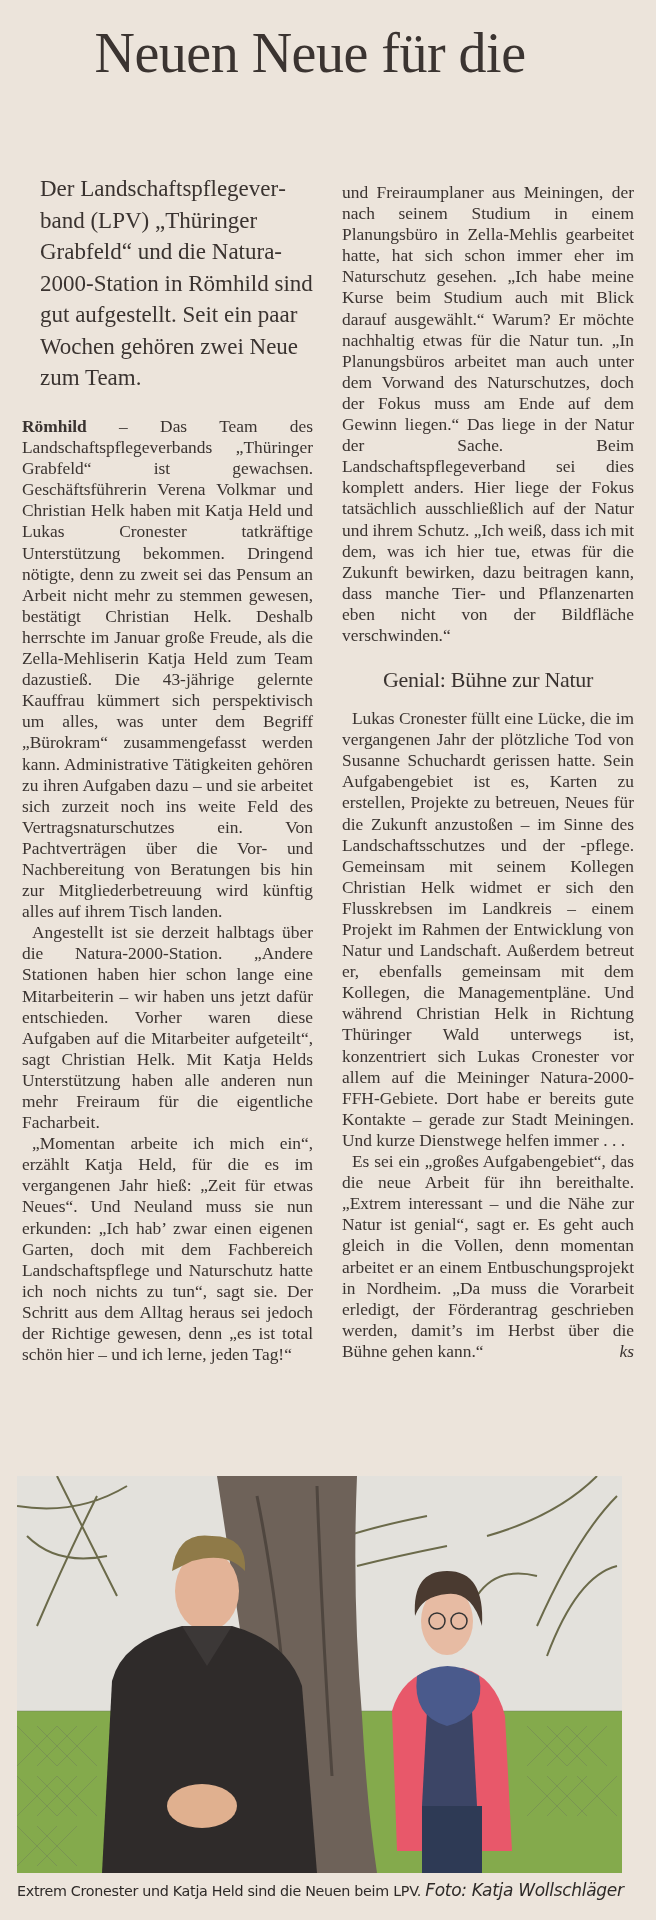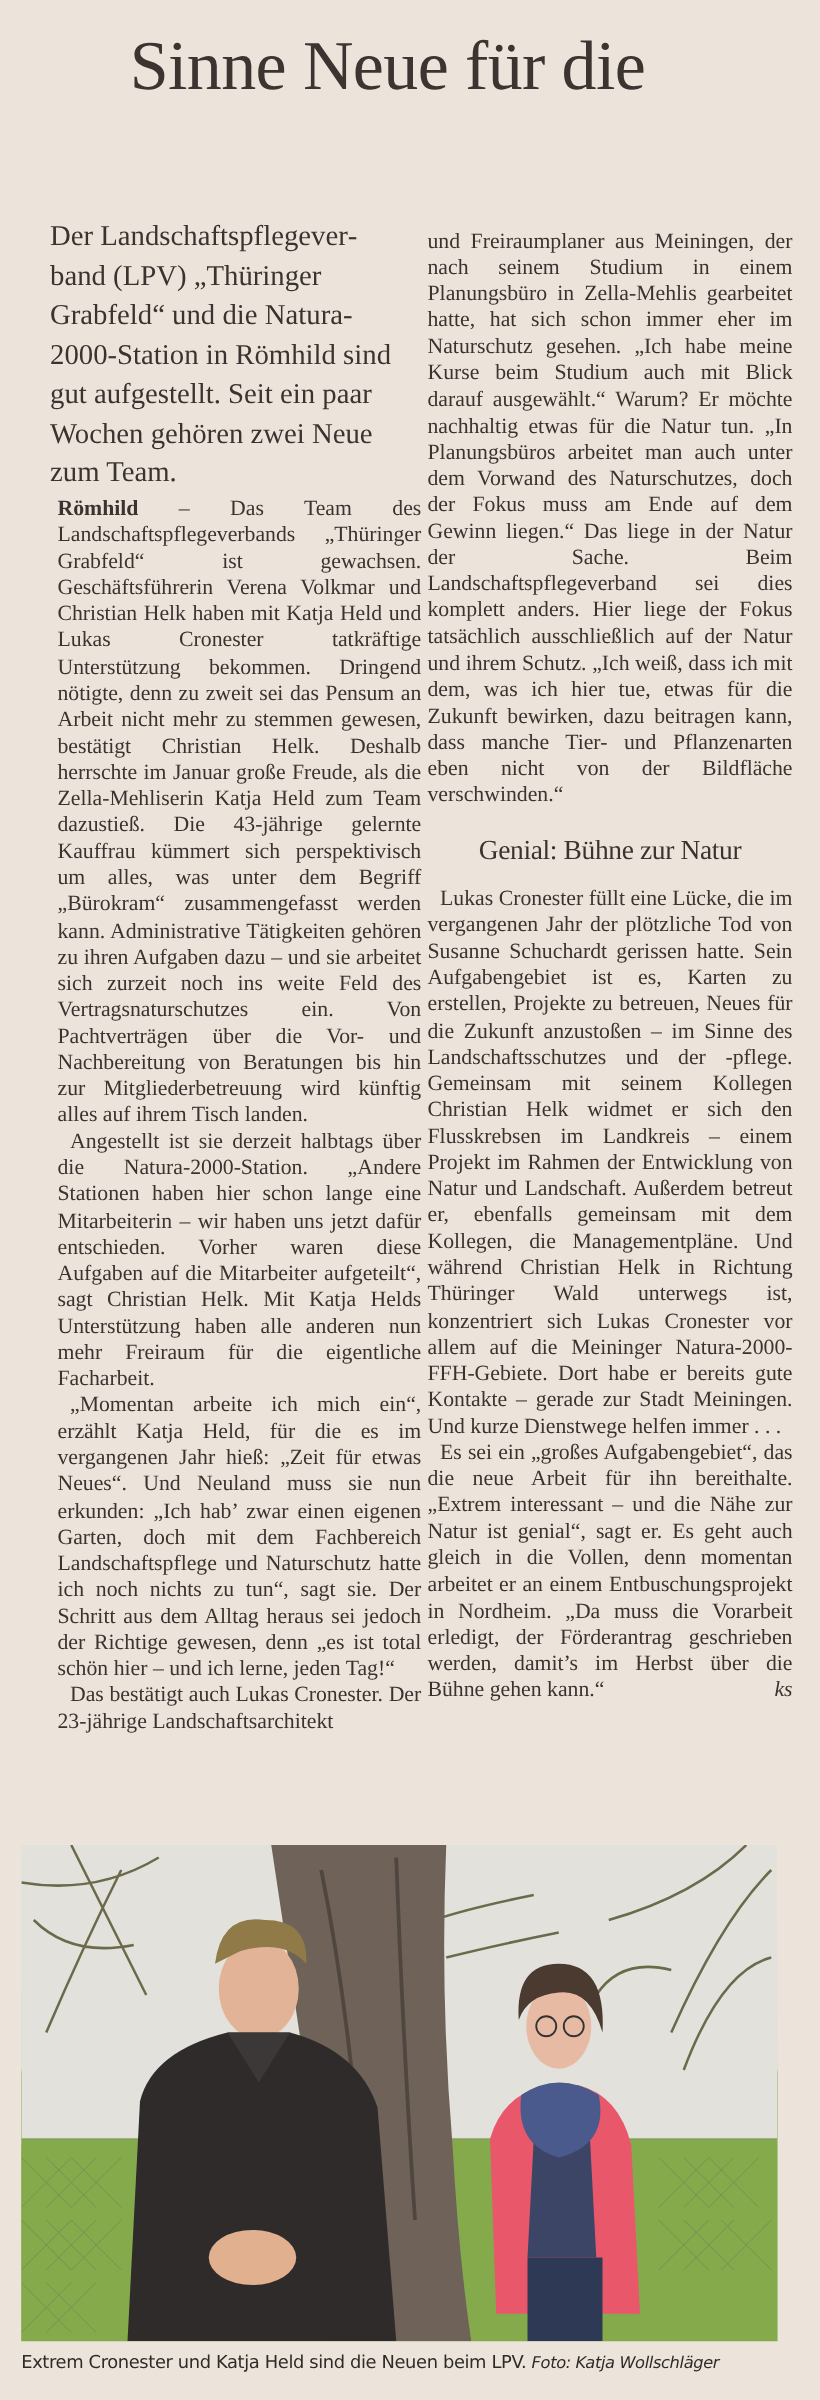--- a/index.html
+++ b/index.html
@@ -17,21 +17,21 @@
     font-size: 56px; line-height: 62px;
     color: #3b3431; letter-spacing: -0.5px;
   }
   .col {
     position: absolute;
     font-family: "Liberation Serif", serif;
     font-size: 17.4px; line-height: 21.1px;
     text-align: justify;
     hyphens: manual;
   }
-  .col-left { left: 22px; top: 396px; width: 291px; margin-left: 24px; }
+  .col-left { left: 22px; top: 416px; width: 291px; }
   .col-right { left: 342px; top: 182px; width: 292px; }
   .lead {
     position: absolute; left: 40px; top: 173px; width: 280px;
     font-family: "Liberation Serif", serif;
     font-size: 23px; line-height: 31.5px;
     color: #3a3330;
   }
   .col p { margin: 0; text-indent: 0; }
   .col p.indent { text-indent: 10px; }
   .dateline { font-weight: bold; }
@@ -47,36 +47,35 @@
     overflow: hidden;
     background: linear-gradient(#e6e4e0 0%, #dcdad6 45%, #7fa84a 46%, #86ad4e 100%);
   }
   .photo svg { display: block; }
   .caption {
     position: absolute; left: 17px; top: 1880px; width: 610px;
     font-family: "DejaVu Sans", sans-serif;
     font-size: 14.3px; line-height: 20px; color: #2e2a28;
     letter-spacing: -0.3px;
   }
-  .caption .credit { font-style: italic; font-size: 13px; }
+  .caption .credit { font-style: italic; font-size: 17px; }
 </style>
 </head>
 <body>
 
 <h1 class="headline" style="margin:0;font-weight:normal;">
-  <span>Sinne Neue für die</span><br>
+  <span>Neuen Neue für die</span><br>
 </h1>
 
 <div class="lead">Der Landschaftspflegever­band (LPV) „Thüringer Grabfeld“ und die Natura-2000-Station in Römhild sind gut aufgestellt. Seit ein paar Wochen gehören zwei Neue zum Team.</div>
 
 <div class="col col-left">
   <p><span class="dateline">Römhild</span><span> – Das Team des Landschaftspflegeverbands „Thüringer Grabfeld“ ist gewachsen. Geschäftsführerin Verena Volkmar und Christian Helk haben mit Katja Held und Lukas Cronester tatkräftige Unterstützung bekommen. Dringend nötigte, denn zu zweit sei das Pensum an Arbeit nicht mehr zu stemmen gewesen, bestätigt Christian Helk. Deshalb herrschte im Januar große Freude, als die Zella-Mehliserin Katja Held zum Team dazustieß. Die 43-jährige gelernte Kauffrau kümmert sich perspektivisch um alles, was unter dem Begriff „Bürokram“ zusammengefasst werden kann. Administrative Tätigkeiten gehören zu ihren Aufgaben dazu – und sie arbeitet sich zurzeit noch ins weite Feld des Vertragsnaturschutzes ein. Von Pachtverträgen über die Vor- und Nachbereitung von Beratungen bis hin zur Mitgliederbetreuung wird künftig alles auf ihrem Tisch landen.</span></p>
   <p class="indent">Angestellt ist sie derzeit halbtags über die Natura-2000-Station. „Andere Stationen haben hier schon lange eine Mitarbeiterin – wir haben uns jetzt dafür entschieden. Vorher waren diese Aufgaben auf die Mitarbeiter aufgeteilt“, sagt Christian Helk. Mit Katja Helds Unterstützung haben alle anderen nun mehr Freiraum für die eigentliche Facharbeit.</p>
   <p class="indent">„Momentan arbeite ich mich ein“, erzählt Katja Held, für die es im vergangenen Jahr hieß: „Zeit für etwas Neues“. Und Neuland muss sie nun erkunden: „Ich hab’ zwar einen eigenen Garten, doch mit dem Fachbereich Landschaftspflege und Naturschutz hatte ich noch nichts zu tun“, sagt sie. Der Schritt aus dem Alltag heraus sei jedoch der Richtige gewesen, denn „es ist total schön hier – und ich lerne, jeden Tag!“</p>
-  <p class="indent">Das bestätigt auch Lukas Cronester. Der 23-jährige Landschaftsarchitekt</p>
 </div>
 
 <div class="col col-right">
   <p>und Freiraumplaner aus Meiningen, der nach seinem Studium in einem Planungsbüro in Zella-Mehlis gearbeitet hatte, hat sich schon immer eher im Naturschutz gesehen. „Ich habe meine Kurse beim Studium auch mit Blick darauf ausgewählt.“ Warum? Er möchte nachhaltig etwas für die Natur tun. „In Planungsbüros arbeitet man auch unter dem Vorwand des Naturschutzes, doch der Fokus muss am Ende auf dem Gewinn liegen.“ Das liege in der Natur der Sache. Beim Landschaftspflegeverband sei dies komplett anders. Hier liege der Fokus tatsächlich ausschließlich auf der Natur und ihrem Schutz. „Ich weiß, dass ich mit dem, was ich hier tue, etwas für die Zukunft bewirken, dazu beitragen kann, dass manche Tier- und Pflanzenarten eben nicht von der Bildfläche verschwinden.“</p>
   <div class="subhead">Genial: Bühne zur Natur</div>
   <p class="indent">Lukas Cronester füllt eine Lücke, die im vergangenen Jahr der plötzliche Tod von Susanne Schuchardt gerissen hatte. Sein Aufgabengebiet ist es, Karten zu erstellen, Projekte zu betreuen, Neues für die Zukunft anzustoßen – im Sinne des Landschaftsschutzes und der -pflege. Gemeinsam mit seinem Kollegen Christian Helk widmet er sich den Flusskrebsen im Landkreis – einem Projekt im Rahmen der Entwicklung von Natur und Landschaft. Außerdem betreut er, ebenfalls gemeinsam mit dem Kollegen, die Managementpläne. Und während Christian Helk in Richtung Thüringer Wald unterwegs ist, konzentriert sich Lukas Cronester vor allem auf die Meininger Natura-2000-FFH-Gebiete. Dort habe er bereits gute Kontakte – gerade zur Stadt Meiningen. Und kurze Dienstwege helfen immer . . .</p>
   <p class="indent"><span>Es sei ein „großes Aufgabengebiet“, das die neue Arbeit für ihn bereithalte. „Extrem interessant – und die Nähe zur Natur ist genial“, sagt er. Es geht auch gleich in die Vollen, denn momentan arbeitet er an einem Entbuschungsprojekt in Nordheim. „Da muss die Vorarbeit erledigt, der Förderantrag geschrieben werden, damit’s im Herbst über die Bühne gehen kann.“</span><span class="author">ks</span></p>
 </div>
 
 <div class="photo">

